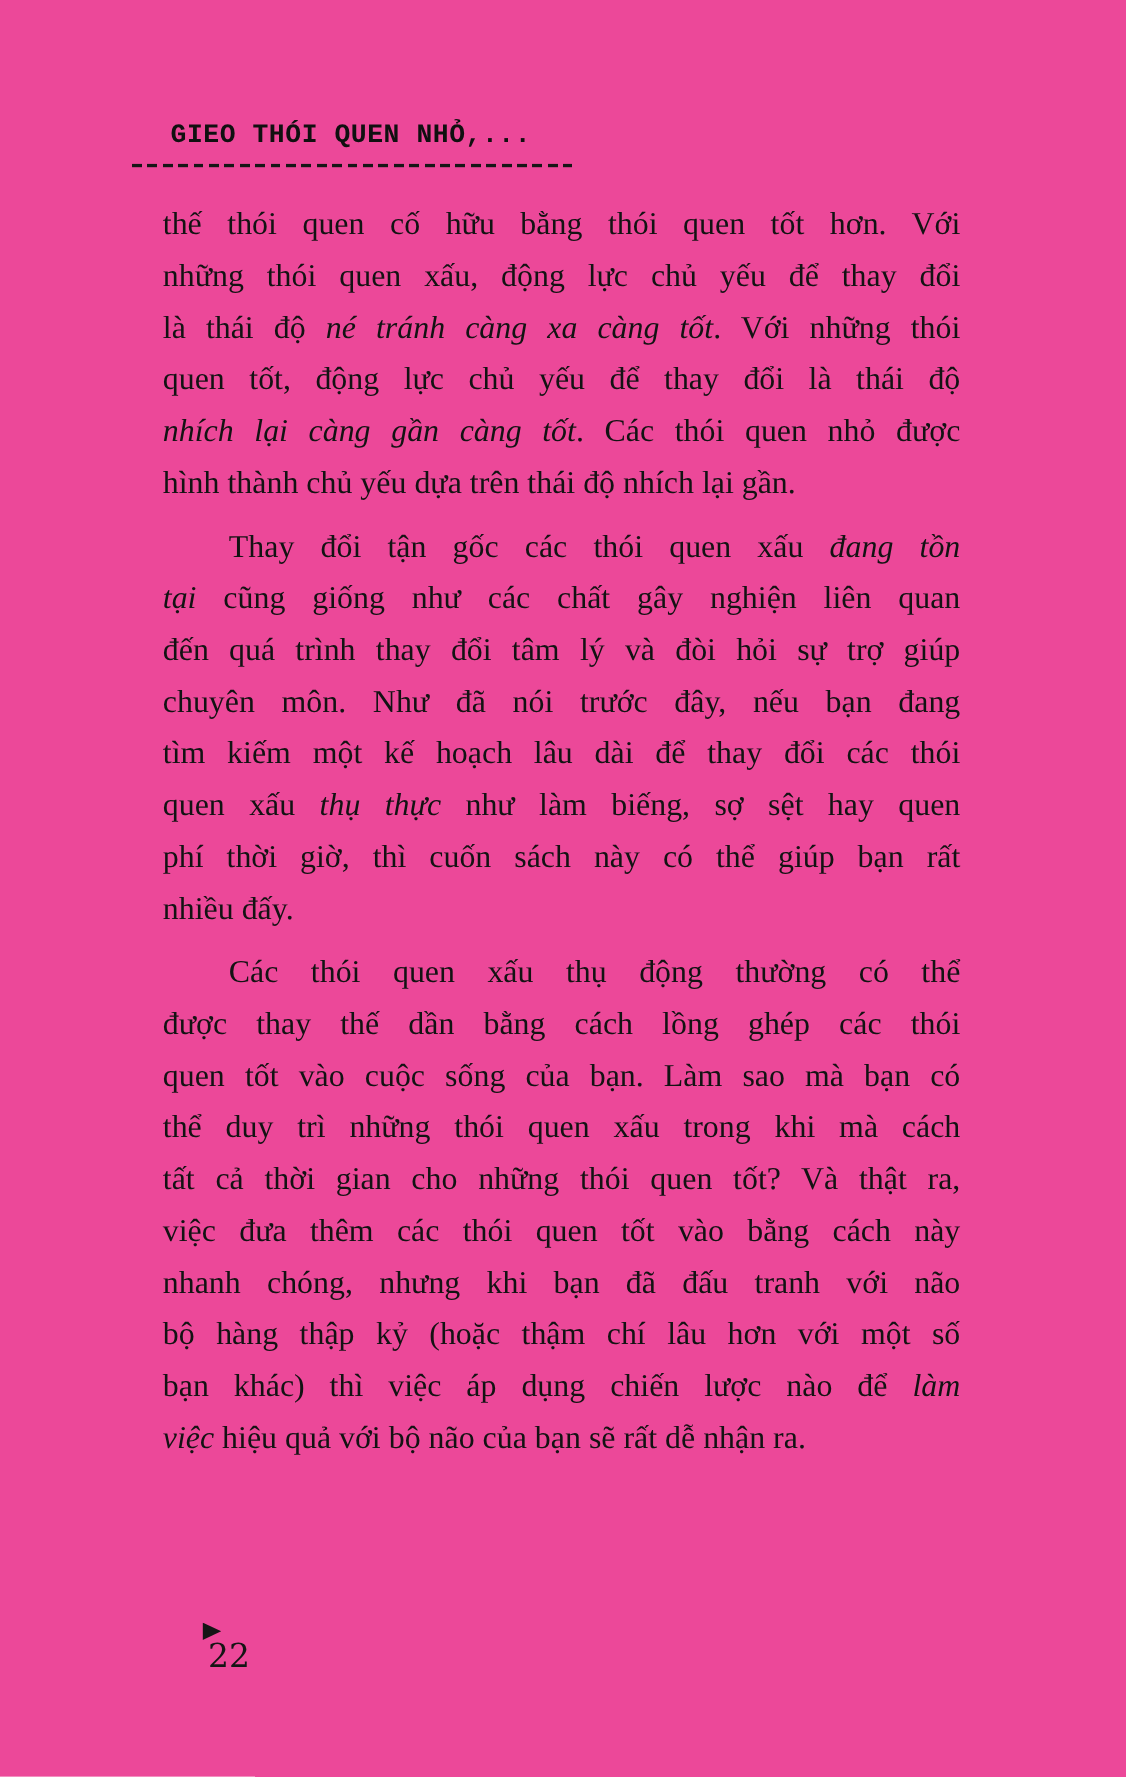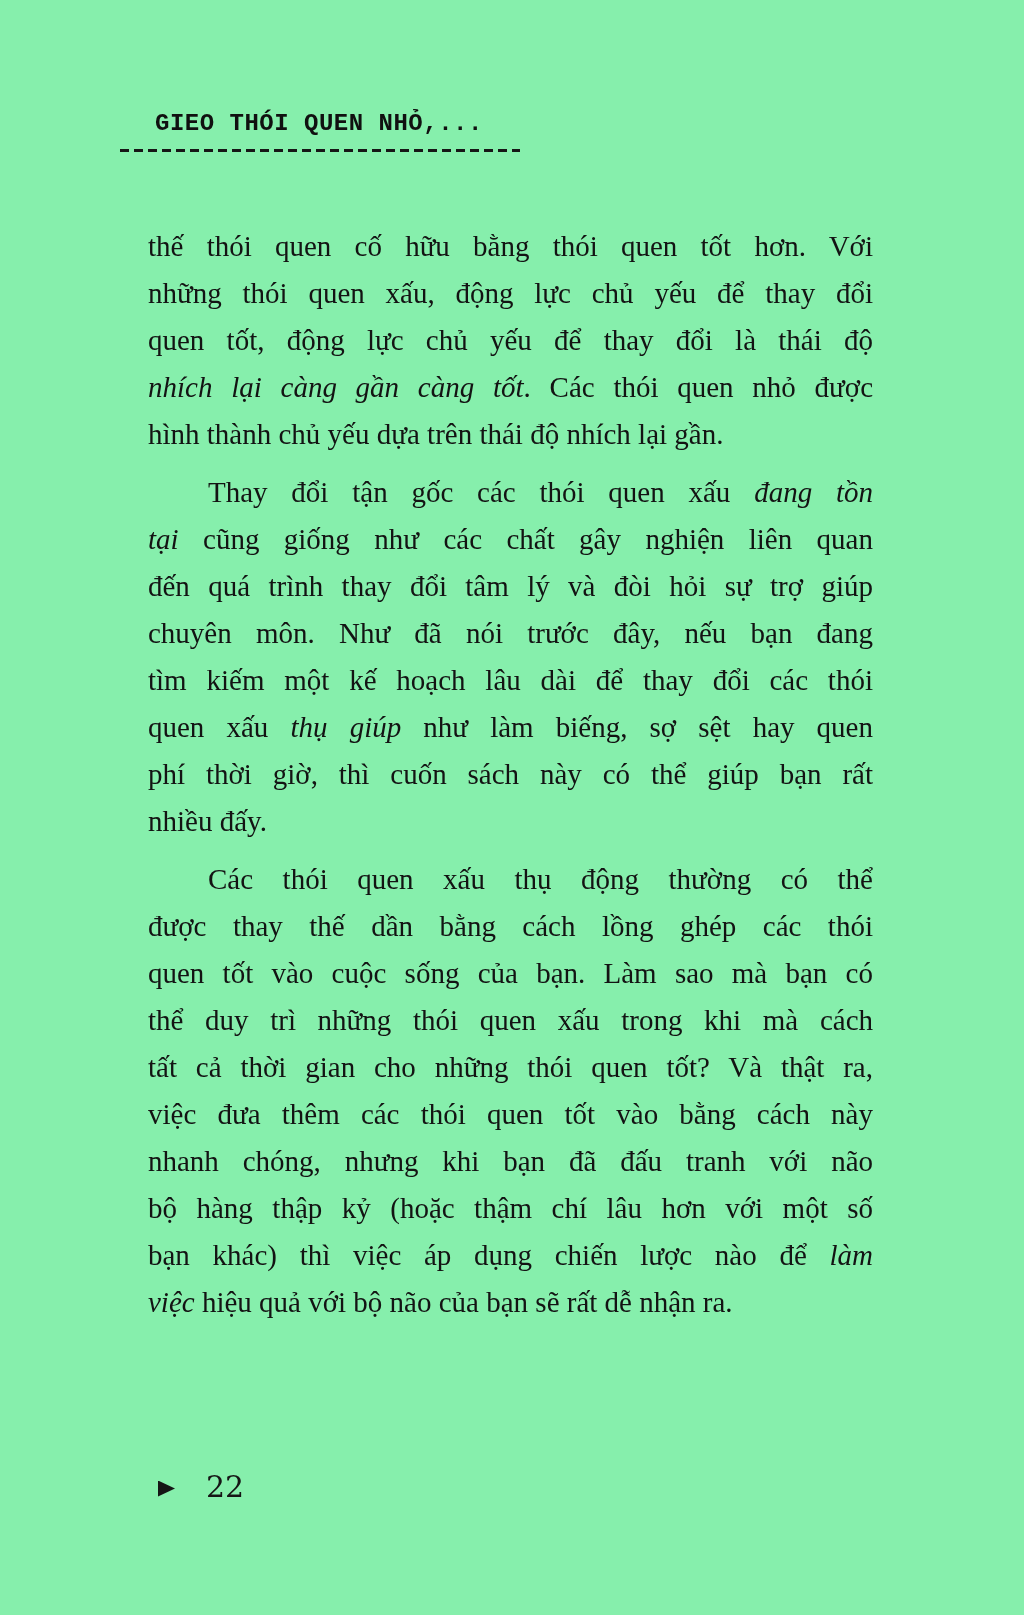--- a/index.html
+++ b/index.html
@@ -11,21 +11,21 @@
     height: 1615px;
     background: #ffffff;
     position: relative;
     font-family: "Liberation Serif", serif;
     color: #161616;
     overflow: hidden;
   }
   .page {
     position: absolute;
     inset: 0;
-    background: #86efac;
+    background: #ec4899;
     text-decoration: underline;
   }
   .header-title {
     position: absolute;
     left: 155px;
     top: 110px;
     font-family: "Liberation Mono", monospace;
     font-weight: bold;
     font-size: 24px;
     letter-spacing: 0.5px;
@@ -41,21 +41,20 @@
     background: repeating-linear-gradient(90deg, #161616 0 9px, transparent 9px 14px);
   }
   .body-text {
     position: absolute;
     left: 148px;
     top: 181px;
     width: 725px;
     font-size: 29px;
     line-height: 47px;
     color: #131313;
-    margin-top: 42px;
   }
   .paragraph + .paragraph {
     margin-top: 11px;
   }
   .line {
     text-align: justify;
     text-align-last: justify;
     white-space: normal;
   }
   .line.last {
@@ -66,20 +65,21 @@
   }
   .line em {
     font-style: italic;
   }
   .footer {
     position: absolute;
     left: 158px;
     top: 1472px;
     display: flex;
     align-items: center;
+    flex-direction: column;
   }
   .tri {
     width: 17px;
     height: 16px;
     background: #151515;
     clip-path: polygon(0 0, 100% 50%, 0 100%);
     margin-top: 3px;
   }
   .pagenum {
     font-family: "DejaVu Serif", serif;
@@ -95,31 +95,32 @@
 <div class="page">
 
   <div class="header-title">GIEO THÓI QUEN NHỎ,...</div>
 
   <div class="divider"></div>
 
   <div class="body-text">
       <div class="paragraph">
         <div class="line"><span>thế thói quen cố hữu bằng thói quen tốt hơn. Với</span></div>
         <div class="line"><span>những thói quen xấu, động lực chủ yếu để thay đổi</span></div>
+        <div class="line"><span>là thái độ </span><em>né tránh càng xa càng tốt</em><span>. Với những thói</span></div>
         <div class="line"><span>quen tốt, động lực chủ yếu để thay đổi là thái độ</span></div>
         <div class="line"><em>nhích lại càng gần càng tốt</em><span>. Các thói quen nhỏ được</span></div>
         <div class="line last"><span>hình thành chủ yếu dựa trên thái độ nhích lại gần.</span></div>
       </div>
       <div class="paragraph">
         <div class="line indent"><span>Thay đổi tận gốc các thói quen xấu </span><em>đang tồn</em></div>
         <div class="line"><em>tại</em><span> cũng giống như các chất gây nghiện liên quan</span></div>
         <div class="line"><span>đến quá trình thay đổi tâm lý và đòi hỏi sự trợ giúp</span></div>
         <div class="line"><span>chuyên môn. Như đã nói trước đây, nếu bạn đang</span></div>
         <div class="line"><span>tìm kiếm một kế hoạch lâu dài để thay đổi các thói</span></div>
-        <div class="line"><span>quen xấu </span><em>thụ giúp</em><span> như làm biếng, sợ sệt hay quen</span></div>
+        <div class="line"><span>quen xấu </span><em>thụ thực</em><span> như làm biếng, sợ sệt hay quen</span></div>
         <div class="line"><span>phí thời giờ, thì cuốn sách này có thể giúp bạn rất</span></div>
         <div class="line last"><span>nhiều đấy.</span></div>
       </div>
       <div class="paragraph">
         <div class="line indent"><span>Các thói quen xấu thụ động thường có thể</span></div>
         <div class="line"><span>được thay thế dần bằng cách lồng ghép các thói</span></div>
         <div class="line"><span>quen tốt vào cuộc sống của bạn. Làm sao mà bạn có</span></div>
         <div class="line"><span>thể duy trì những thói quen xấu trong khi mà cách</span></div>
         <div class="line"><span>tất cả thời gian cho những thói quen tốt? Và thật ra,</span></div>
         <div class="line"><span>việc đưa thêm các thói quen tốt vào bằng cách này</span></div>

